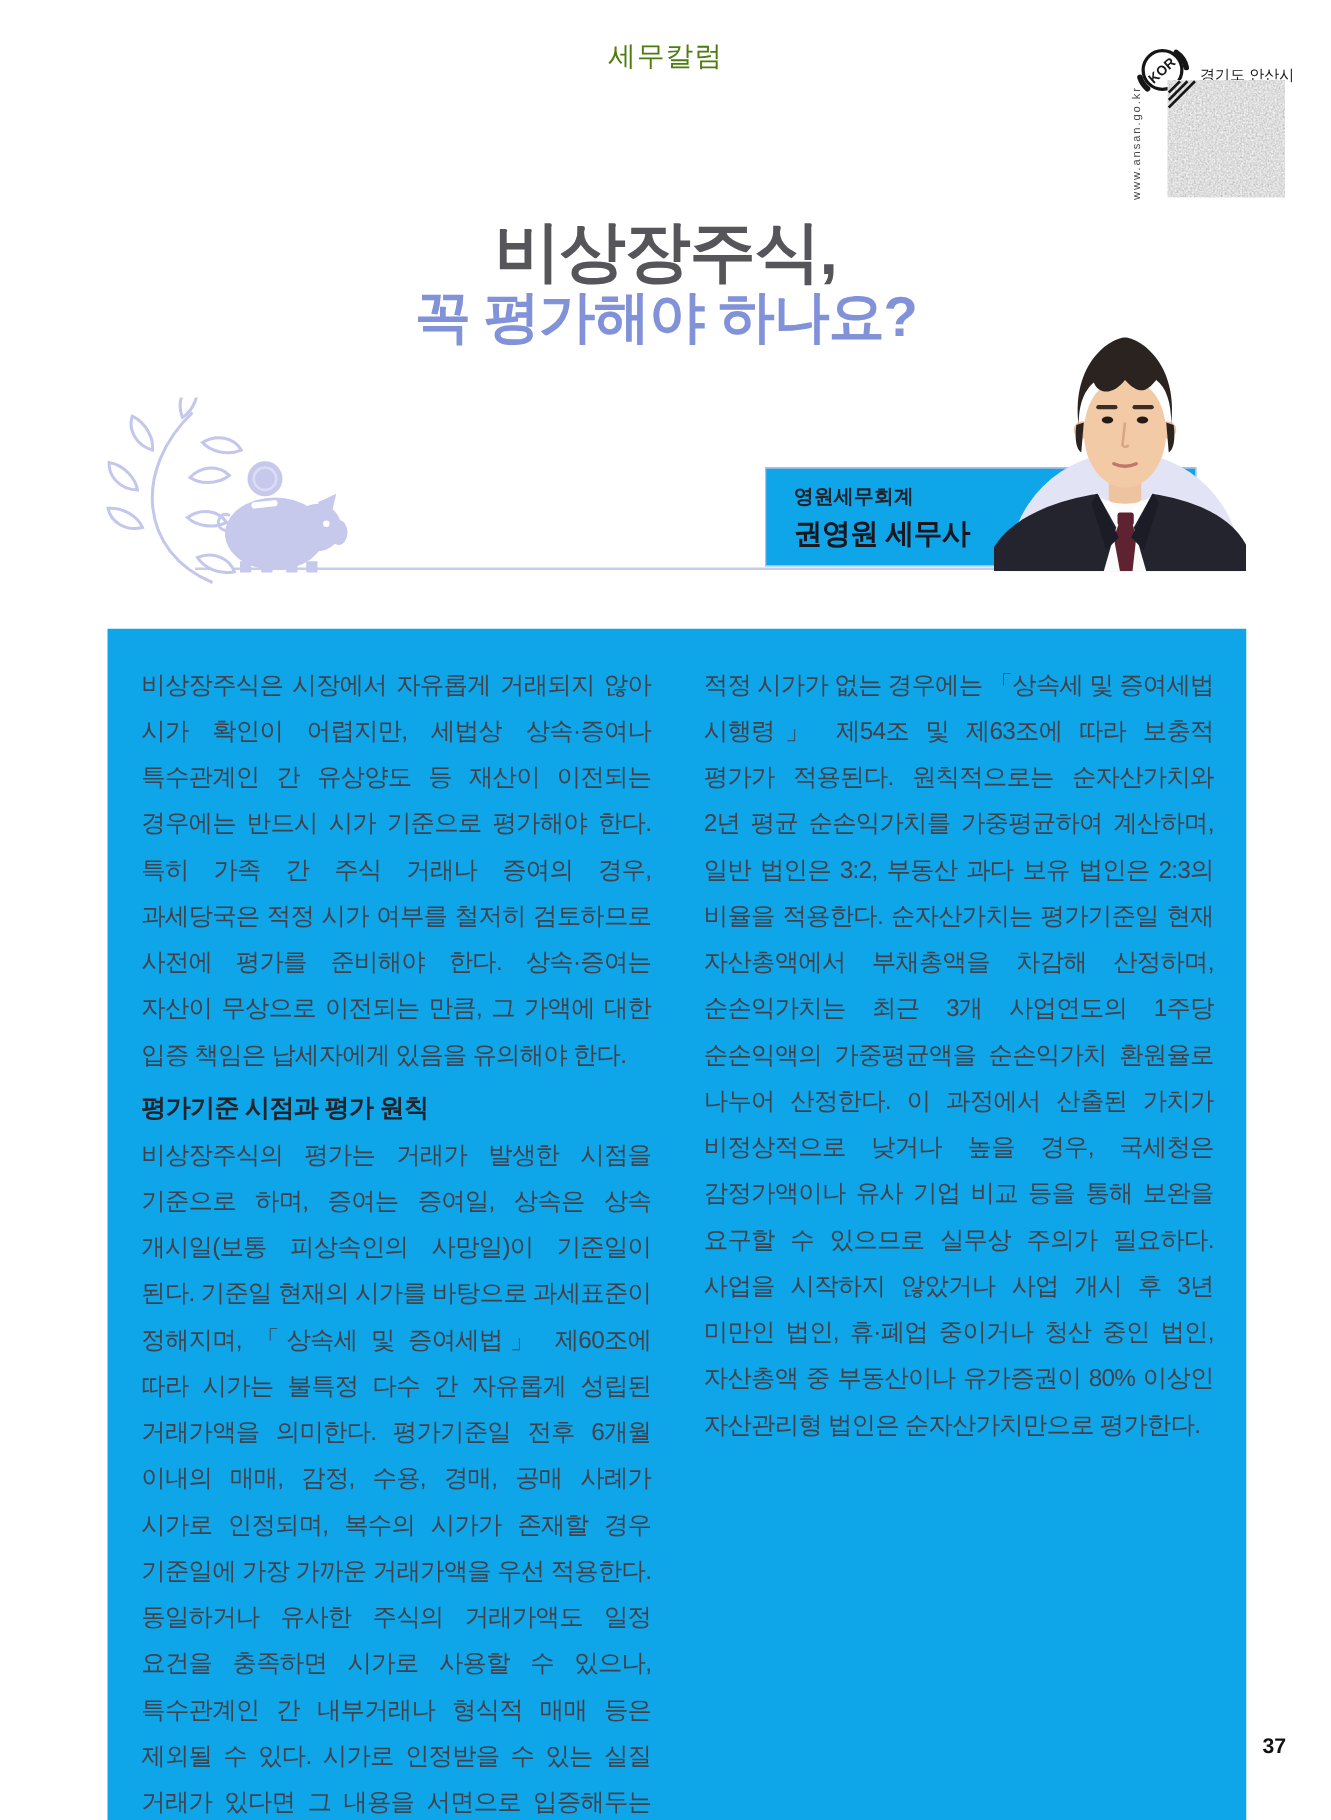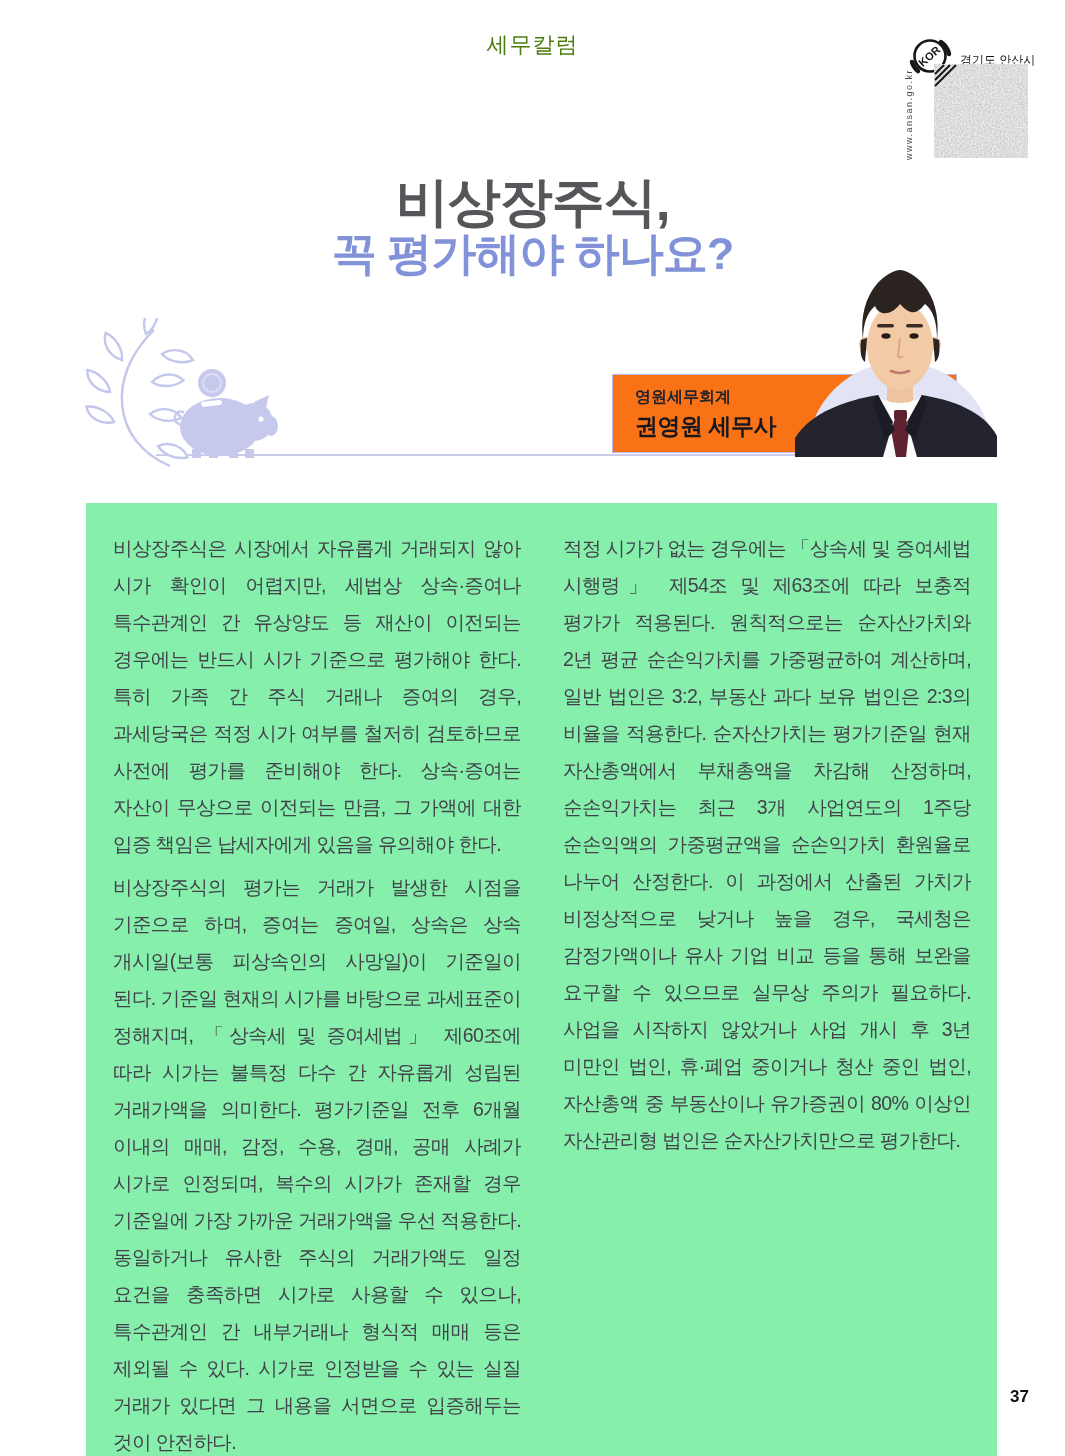--- a/index.html
+++ b/index.html
@@ -27,31 +27,31 @@
   
   .title-block{position:absolute;left:0;top:176px;width:100%;text-align:center;line-height:52px;}
   .title-line1{font-size:53px;font-weight:800;color:#55555a;letter-spacing:-1px;}
   .title-line2{font-size:45px;font-weight:700;color:#8192d8;letter-spacing:-1px;}
   
   .divider-line{position:absolute;left:156px;top:454px;width:836px;height:2px;background:#c9cce9;z-index:1;}
   .leaves{position:absolute;left:78px;top:318px;z-index:1;}
   .piggy{position:absolute;left:168px;top:364px;z-index:1;}
   .author-box{
     position:absolute;left:612px;top:374px;width:345px;height:79px;
-    background:#f97316;border:1.5px solid #b5b9e6;box-sizing:border-box;z-index:2;
+    background:#0ea5e9;border:1.5px solid #b5b9e6;box-sizing:border-box;z-index:2;
   }
   .author-firm{position:absolute;left:22px;top:12px;font-size:16px;font-weight:700;color:#22222a;}
   .author-name{position:absolute;left:22px;top:36px;font-size:23px;font-weight:600;color:#17171f;letter-spacing:-0.5px;}
   .photo-wrap{position:absolute;left:795px;top:262px;width:202px;height:195px;overflow:hidden;z-index:3;}
   .photo-circle{position:absolute;left:12px;top:100px;width:186px;height:186px;border-radius:50%;background:#e2e4f6;}
   .portrait{position:absolute;left:0;top:0;}
   
   .content{
     position:absolute;left:86px;top:503px;width:911px;height:953px;
-    background:#86efac;box-sizing:border-box;padding:27px 26px 0 27px;
+    background:#0ea5e9;box-sizing:border-box;padding:27px 26px 0 27px;
   }
   .cols{display:flex;gap:42px;}
   .col{width:408px;}
   .sec-heading{
     font-size:20px;font-weight:800;line-height:37px;color:#232329;margin:0;letter-spacing:-0.5px;
   }
   .body-par{
     font-size:19.5px;line-height:37px;color:#42424a;text-align:justify;
     margin:0 0 26px 0;letter-spacing:-0.6px;word-break:keep-all;
   }
@@ -176,20 +176,21 @@
     <path d="M 202 195 L 202 174 C 188 148 156 138 127 133 L 112 160 L 122 195 Z" fill="#23242e"></path>
     <path d="M 83 133 L 100 168 L 90 178 L 78 140 Z" fill="#1b1c25"></path>
     <path d="M 127 133 L 110 168 L 120 178 L 132 140 Z" fill="#1b1c25"></path>
   </svg>
 </div>
 
 <div class="content">
   <div class="cols">
     <div class="col">
       <p class="body-par tight">비상장주식은 시장에서 자유롭게 거래되지 않아 시가 확인이 어렵지만, 세법상 상속·증여나 특수관계인 간 유상양도 등 재산이 이전되는 경우에는 반드시 시가 기준으로 평가해야 한다. 특히 가족 간 주식 거래나 증여의 경우, 과세당국은 적정 시가 여부를 철저히 검토하므로 사전에 평가를 준비해야 한다. 상속·증여는 자산이 무상으로 이전되는 만큼, 그 가액에 대한 입증 책임은 납세자에게 있음을 유의해야 한다.</p>
+      <h3 class="sec-heading">평가기준 시점과 평가 원칙</h3>
       <p class="body-par">비상장주식의 평가는 거래가 발생한 시점을 기준으로 하며, 증여는 증여일, 상속은 상속 개시일(보통 피상속인의 사망일)이 기준일이 된다. 기준일 현재의 시가를 바탕으로 과세표준이 정해지며, 「상속세 및 증여세법」 제60조에 따라 시가는 불특정 다수 간 자유롭게 성립된 거래가액을 의미한다. 평가기준일 전후 6개월 이내의 매매, 감정, 수용, 경매, 공매 사례가 시가로 인정되며, 복수의 시가가 존재할 경우 기준일에 가장 가까운 거래가액을 우선 적용한다. 동일하거나 유사한 주식의 거래가액도 일정 요건을 충족하면 시가로 사용할 수 있으나, 특수관계인 간 내부거래나 형식적 매매 등은 제외될 수 있다. 시가로 인정받을 수 있는 실질 거래가 있다면 그 내용을 서면으로 입증해두는 것이 안전하다.</p>
     </div>
     <div class="col">
       <p class="body-par">적정 시가가 없는 경우에는 「상속세 및 증여세법 시행령」 제54조 및 제63조에 따라 보충적 평가가 적용된다. 원칙적으로는 순자산가치와 2년 평균 순손익가치를 가중평균하여 계산하며, 일반 법인은 3:2, 부동산 과다 보유 법인은 2:3의 비율을 적용한다. 순자산가치는 평가기준일 현재 자산총액에서 부채총액을 차감해 산정하며, 순손익가치는 최근 3개 사업연도의 1주당 순손익액의 가중평균액을 순손익가치 환원율로 나누어 산정한다. 이 과정에서 산출된 가치가 비정상적으로 낮거나 높을 경우, 국세청은 감정가액이나 유사 기업 비교 등을 통해 보완을 요구할 수 있으므로 실무상 주의가 필요하다. 사업을 시작하지 않았거나 사업 개시 후 3년 미만인 법인, 휴·폐업 중이거나 청산 중인 법인, 자산총액 중 부동산이나 유가증권이 80% 이상인 자산관리형 법인은 순자산가치만으로 평가한다.</p>
     </div>
   </div>
 </div>
 
 <div class="page-number">37</div>
 

